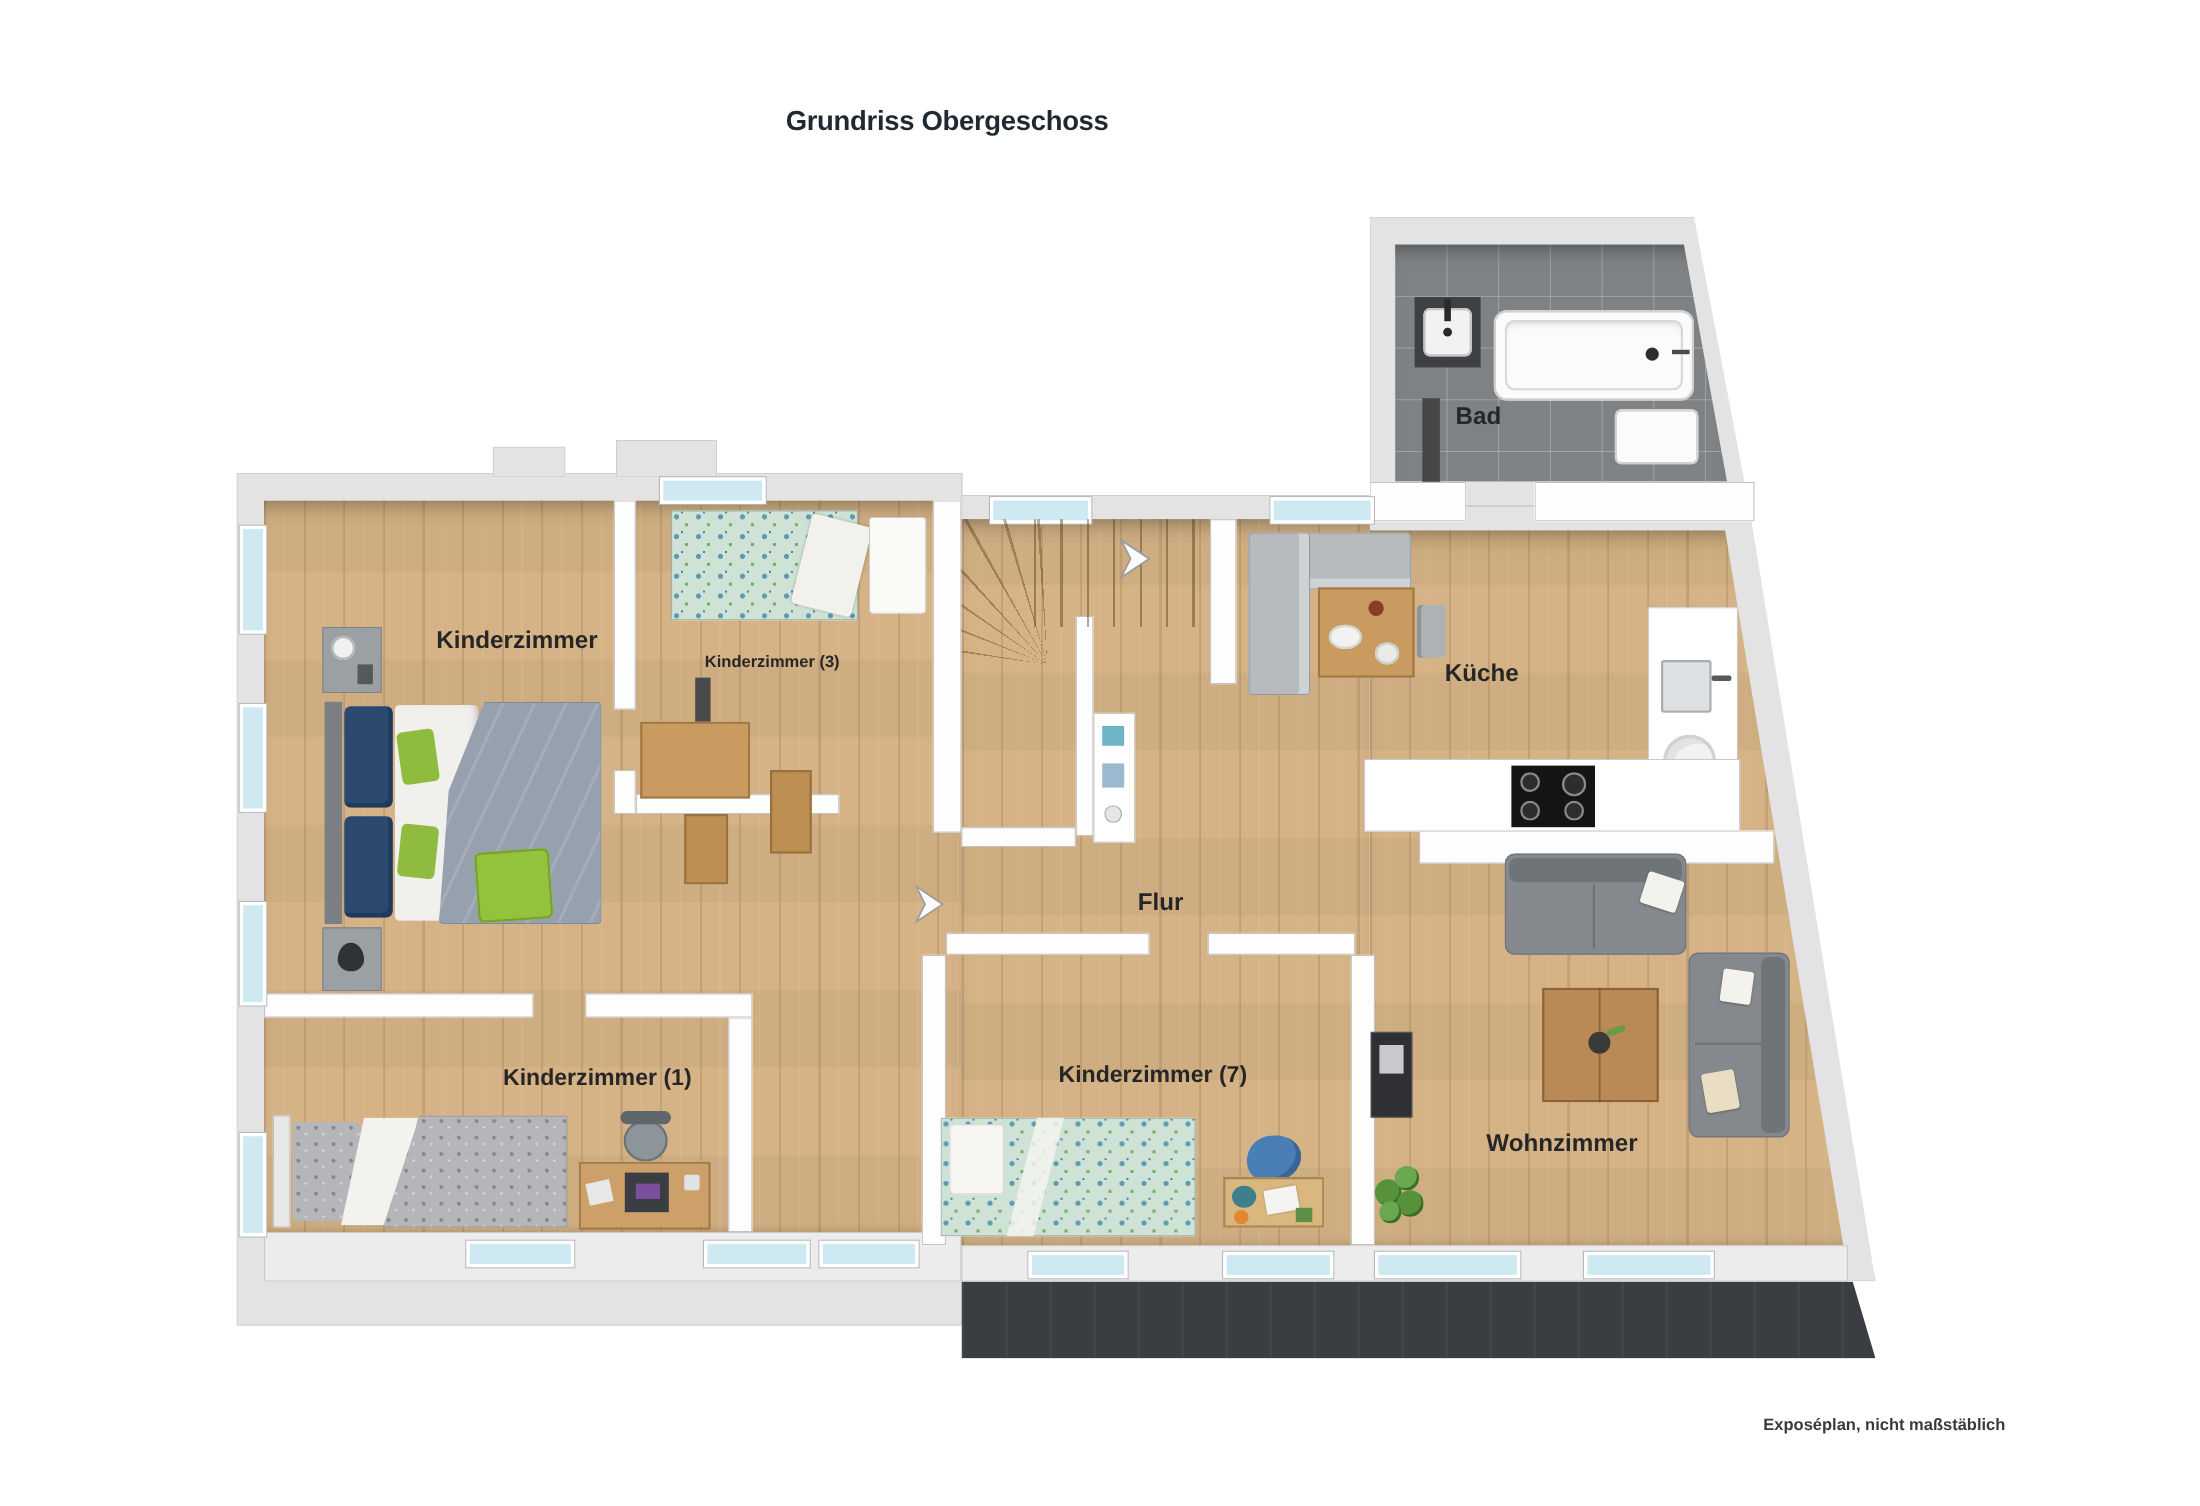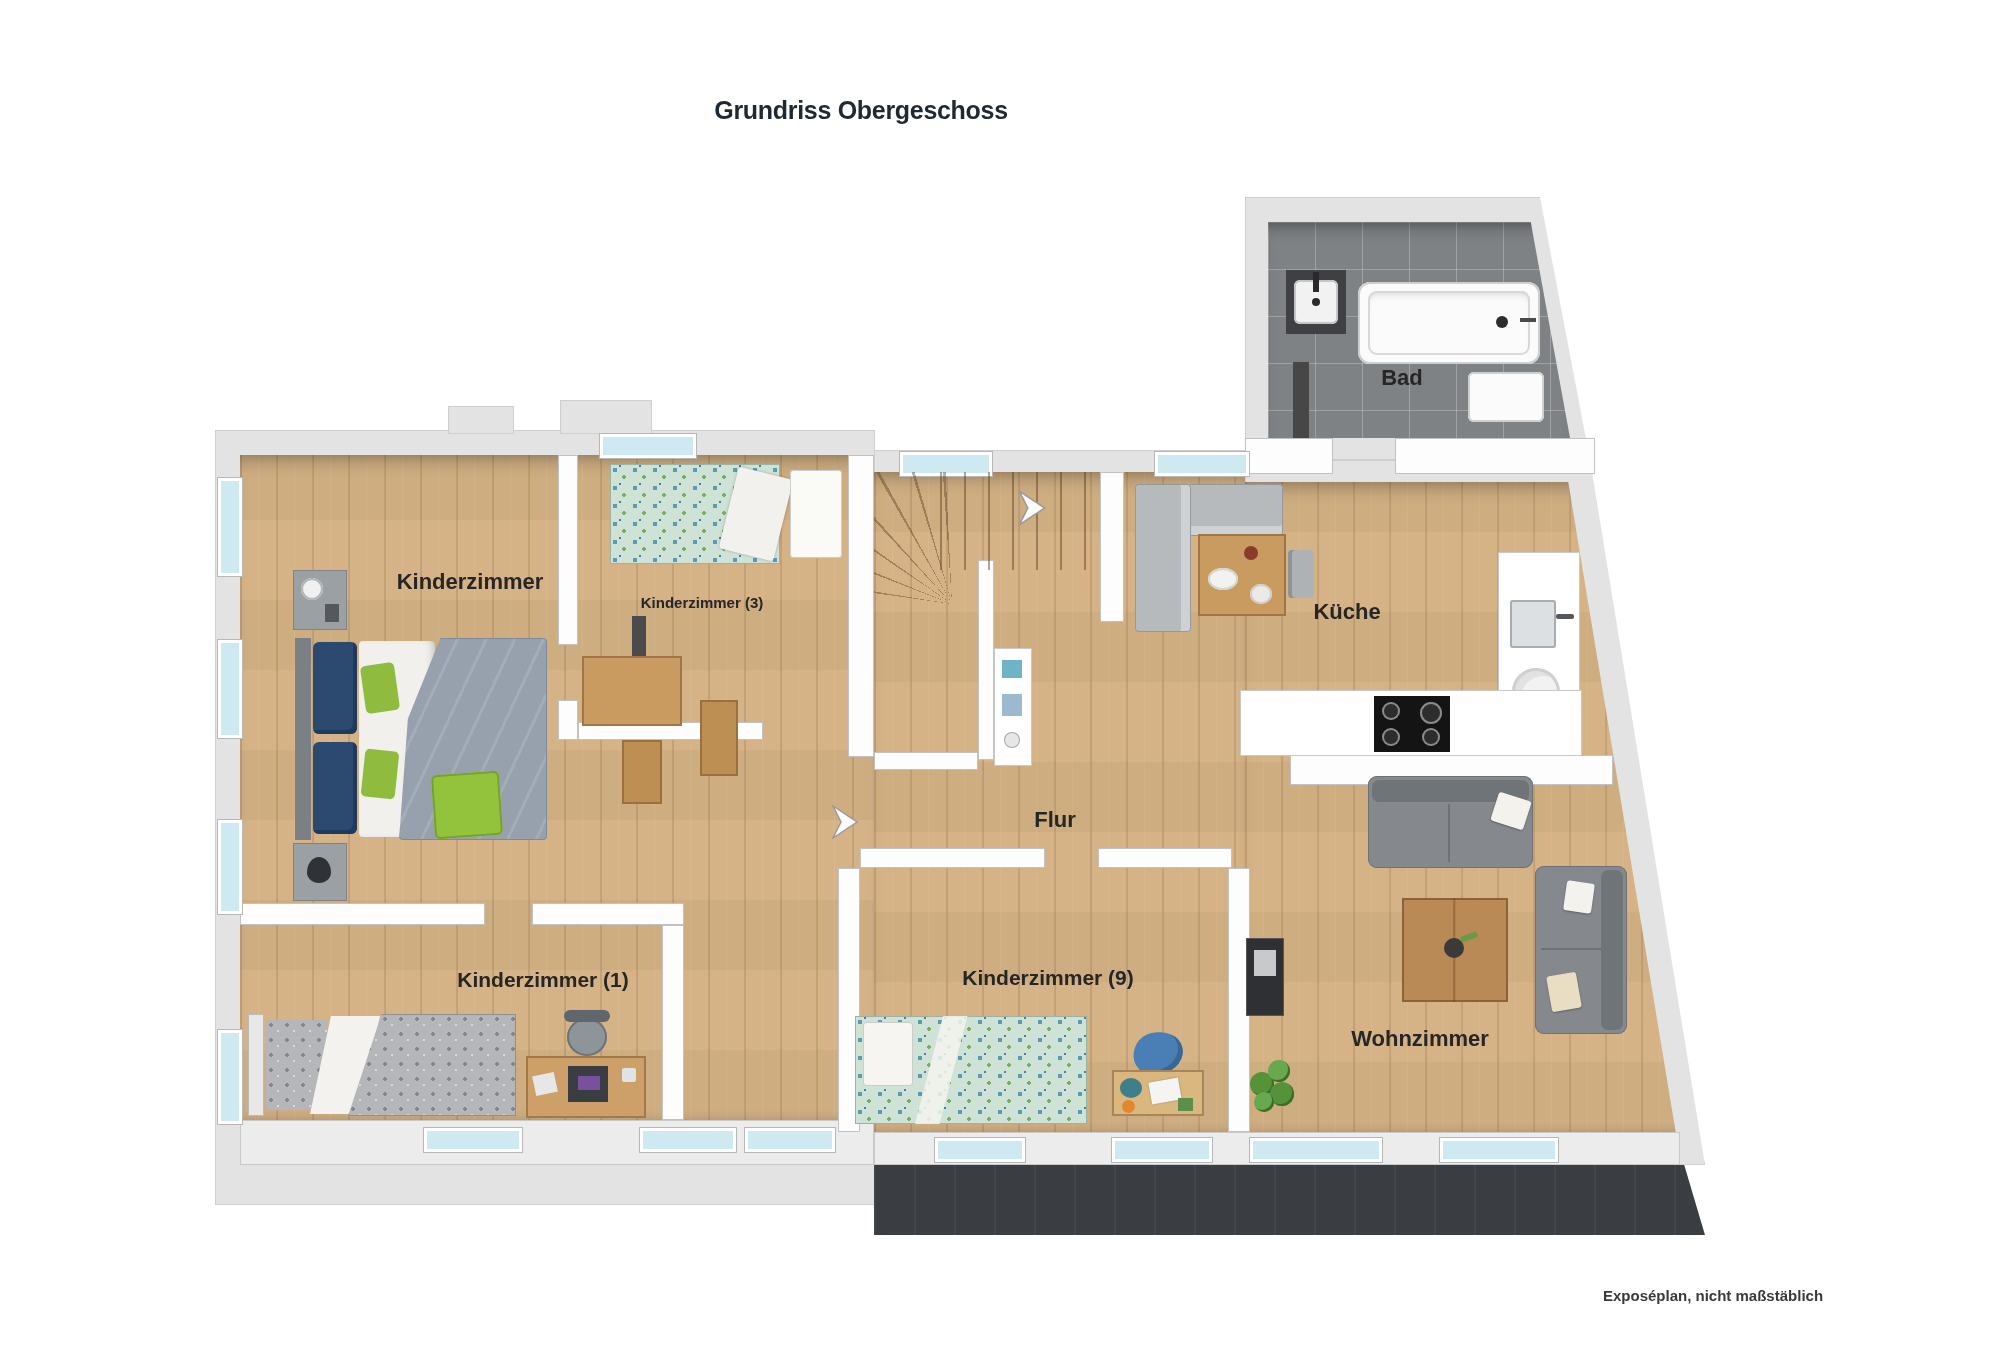--- a/index.html
+++ b/index.html
@@ -245,17 +245,17 @@
 <div class="abs" style="left:1248px;top:1058px;width:48px;height:56px;">
   <div class="plant-ball" style="left:2px;top:14px;width:24px;height:24px;"></div>
   <div class="plant-ball" style="left:20px;top:2px;width:22px;height:22px;background:#6aa84f;"></div>
   <div class="plant-ball" style="left:22px;top:24px;width:24px;height:24px;"></div>
   <div class="plant-ball" style="left:6px;top:34px;width:20px;height:20px;background:#6aa84f;"></div>
 </div>
 
 <div class="rlabel" style="left:470px;top:582px;">Kinderzimmer</div>
 <div class="rlabel" style="left:702px;top:602px;font-size:15px;">Kinderzimmer (3)</div>
 <div class="rlabel" style="left:543px;top:980px;font-size:21px;">Kinderzimmer (1)</div>
-<div class="rlabel" style="left:1048px;top:978px;font-size:21px;">Kinderzimmer (9)</div>
+<div class="rlabel" style="left:1048px;top:978px;font-size:21px;">Kinderzimmer (7)</div>
 <div class="rlabel" style="left:1055px;top:820px;">Flur</div>
 <div class="rlabel" style="left:1347px;top:612px;">Küche</div>
-<div class="rlabel" style="left:1402px;top:378px;">Bad</div>
+<div class="rlabel" style="left:1344px;top:378px;">Bad</div>
 <div class="rlabel" style="left:1420px;top:1039px;">Wohnzimmer</div>
 
 </body></html>

